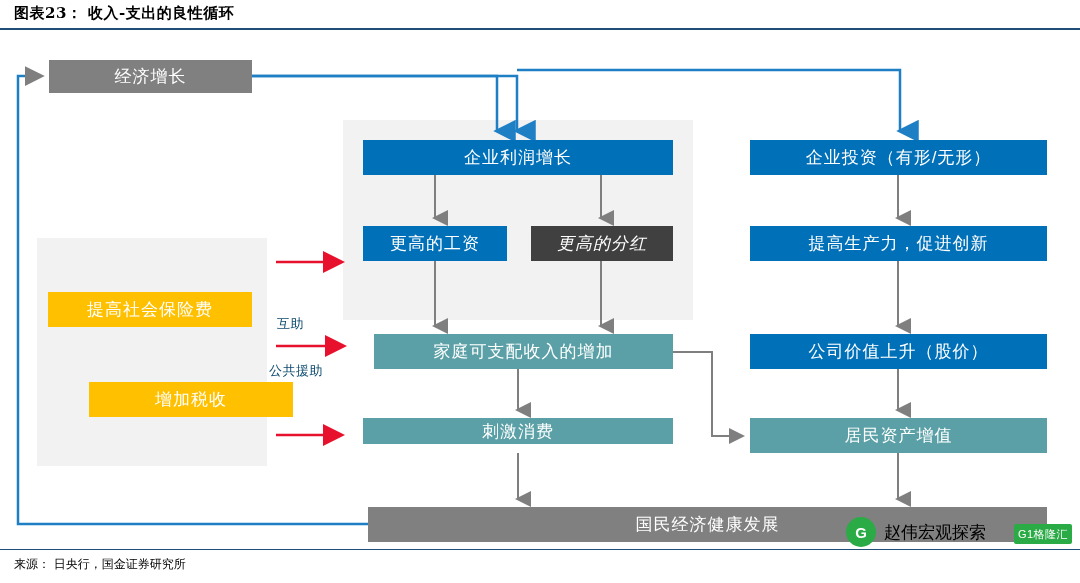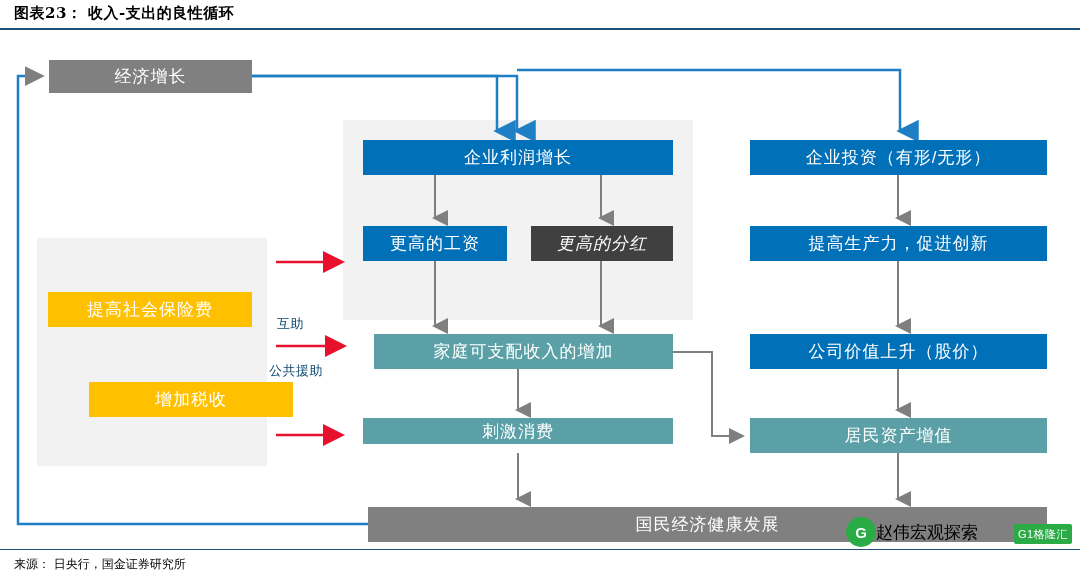--- a/index.html
+++ b/index.html
@@ -62,21 +62,21 @@
     position:absolute;left:846px;top:487px;
     display:flex;align-items:center;
   }
   #wm-circle{
     width:30px;height:30px;border-radius:50%;
     background:#2aab46;
     display:flex;align-items:center;justify-content:center;
     color:#fff;font-size:15px;font-weight:bold;
   }
   #wm-text{
-    font-size:17px;color:#000;white-space:nowrap;
+    margin-left:8px;font-size:17px;color:#000;white-space:nowrap;
     font-family:"DejaVu Sans","Liberation Sans",sans-serif;
   }
   #logo-badge{
     position:absolute;left:1014px;top:524px;
     width:58px;height:20px;background:#2aab46;color:#fff;
     font-size:11px;display:flex;align-items:center;justify-content:center;
     border-radius:2px;letter-spacing:0.5px;text-align:center;
   }
 </style>
 </head>

